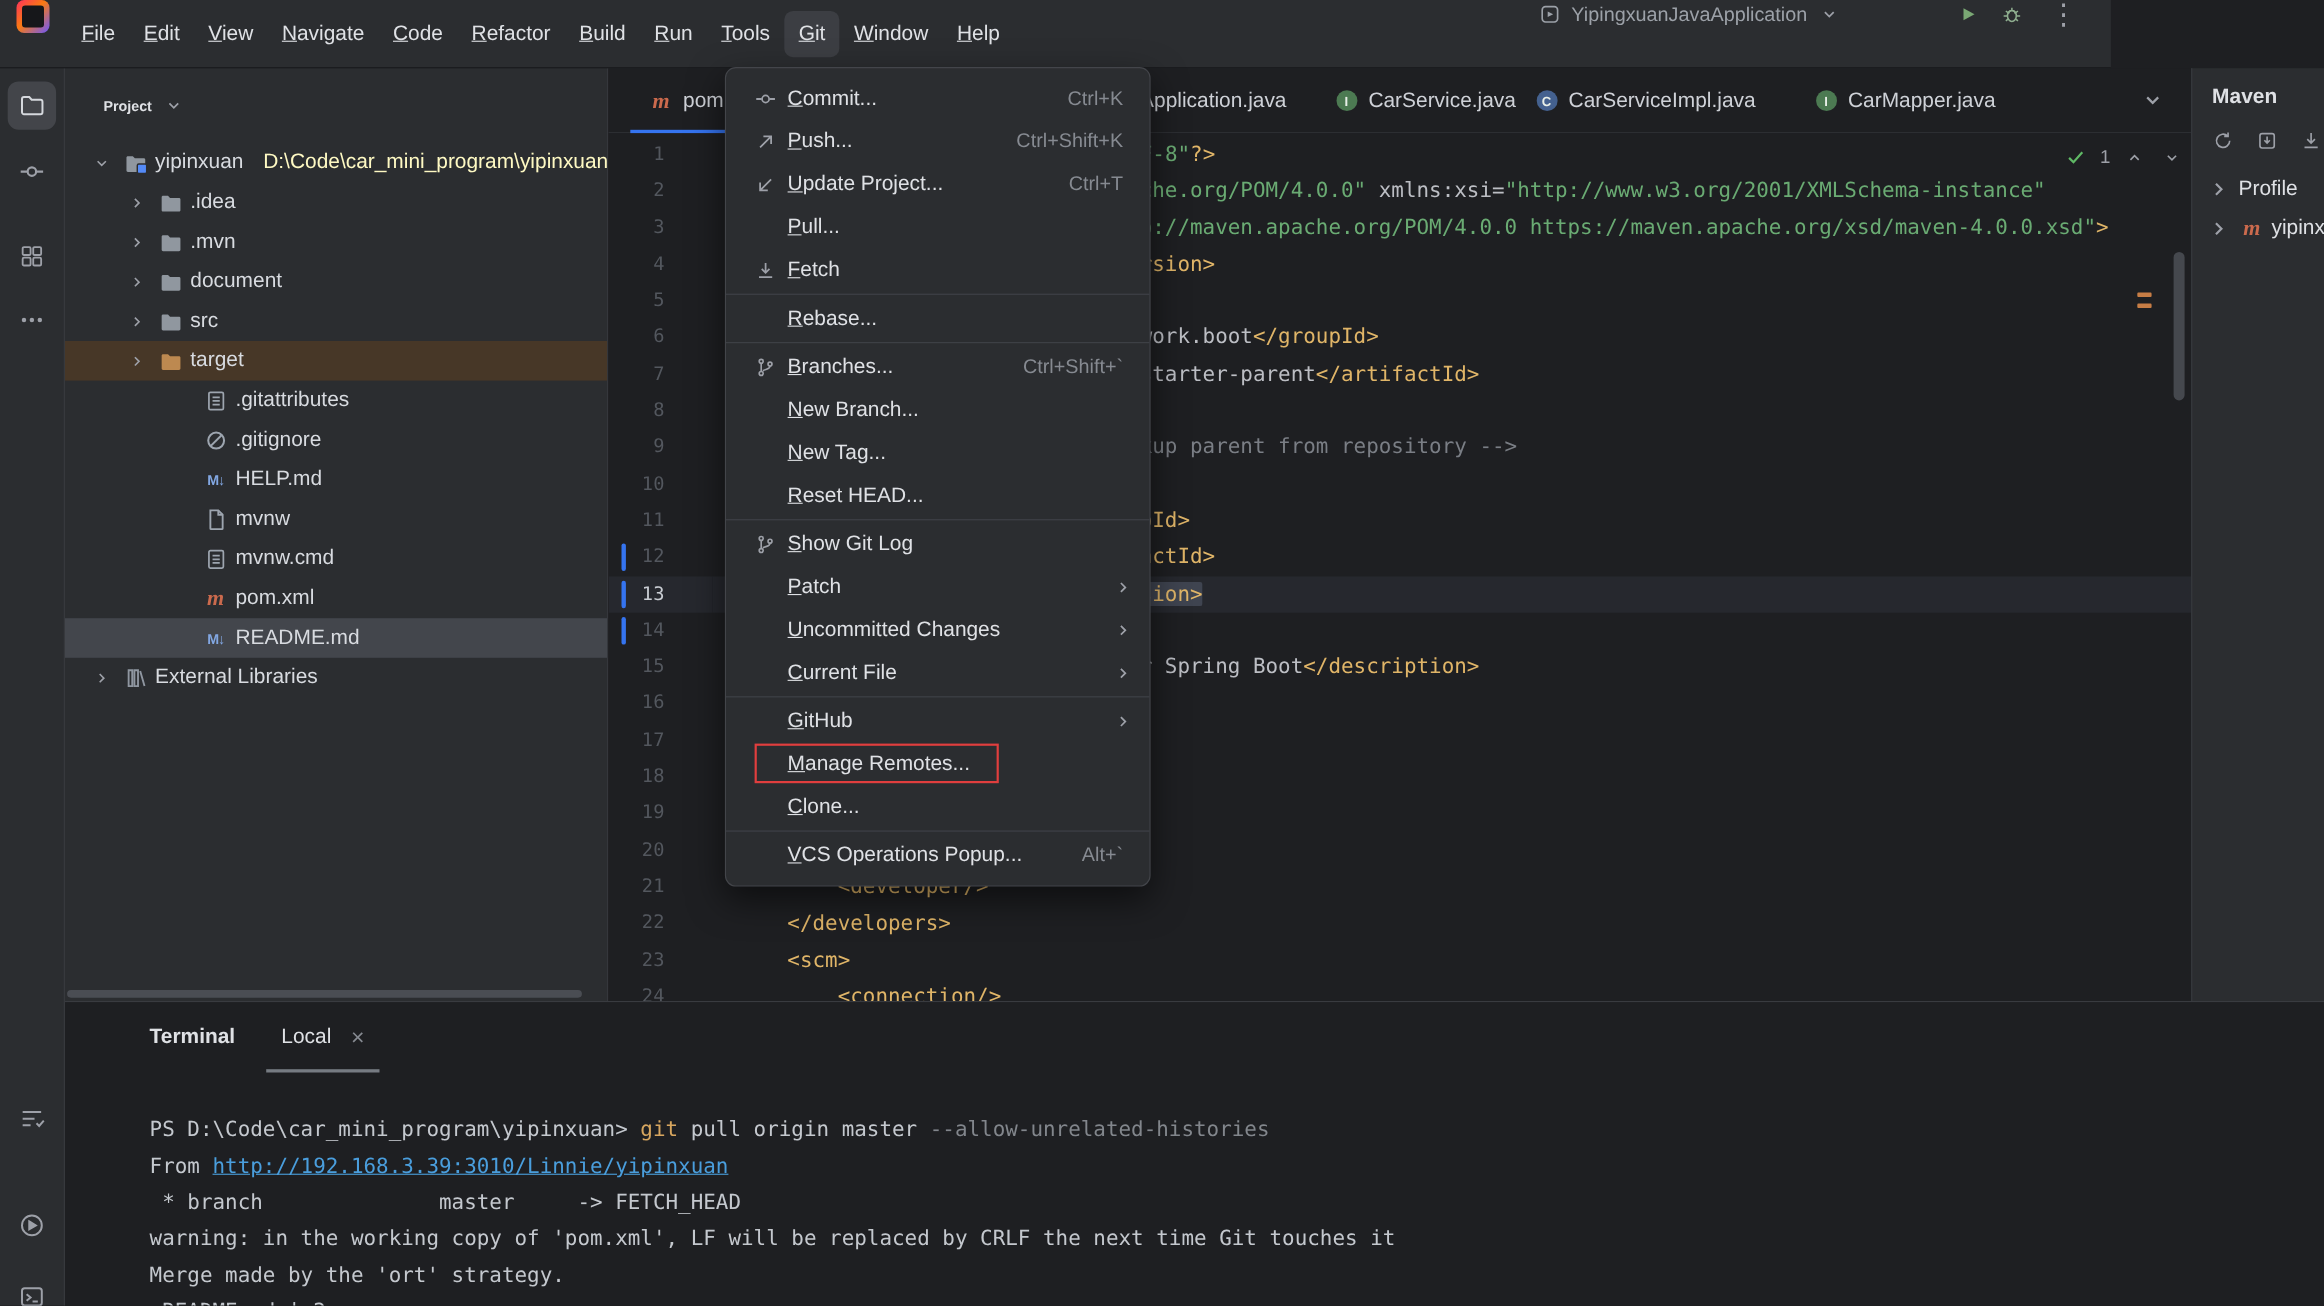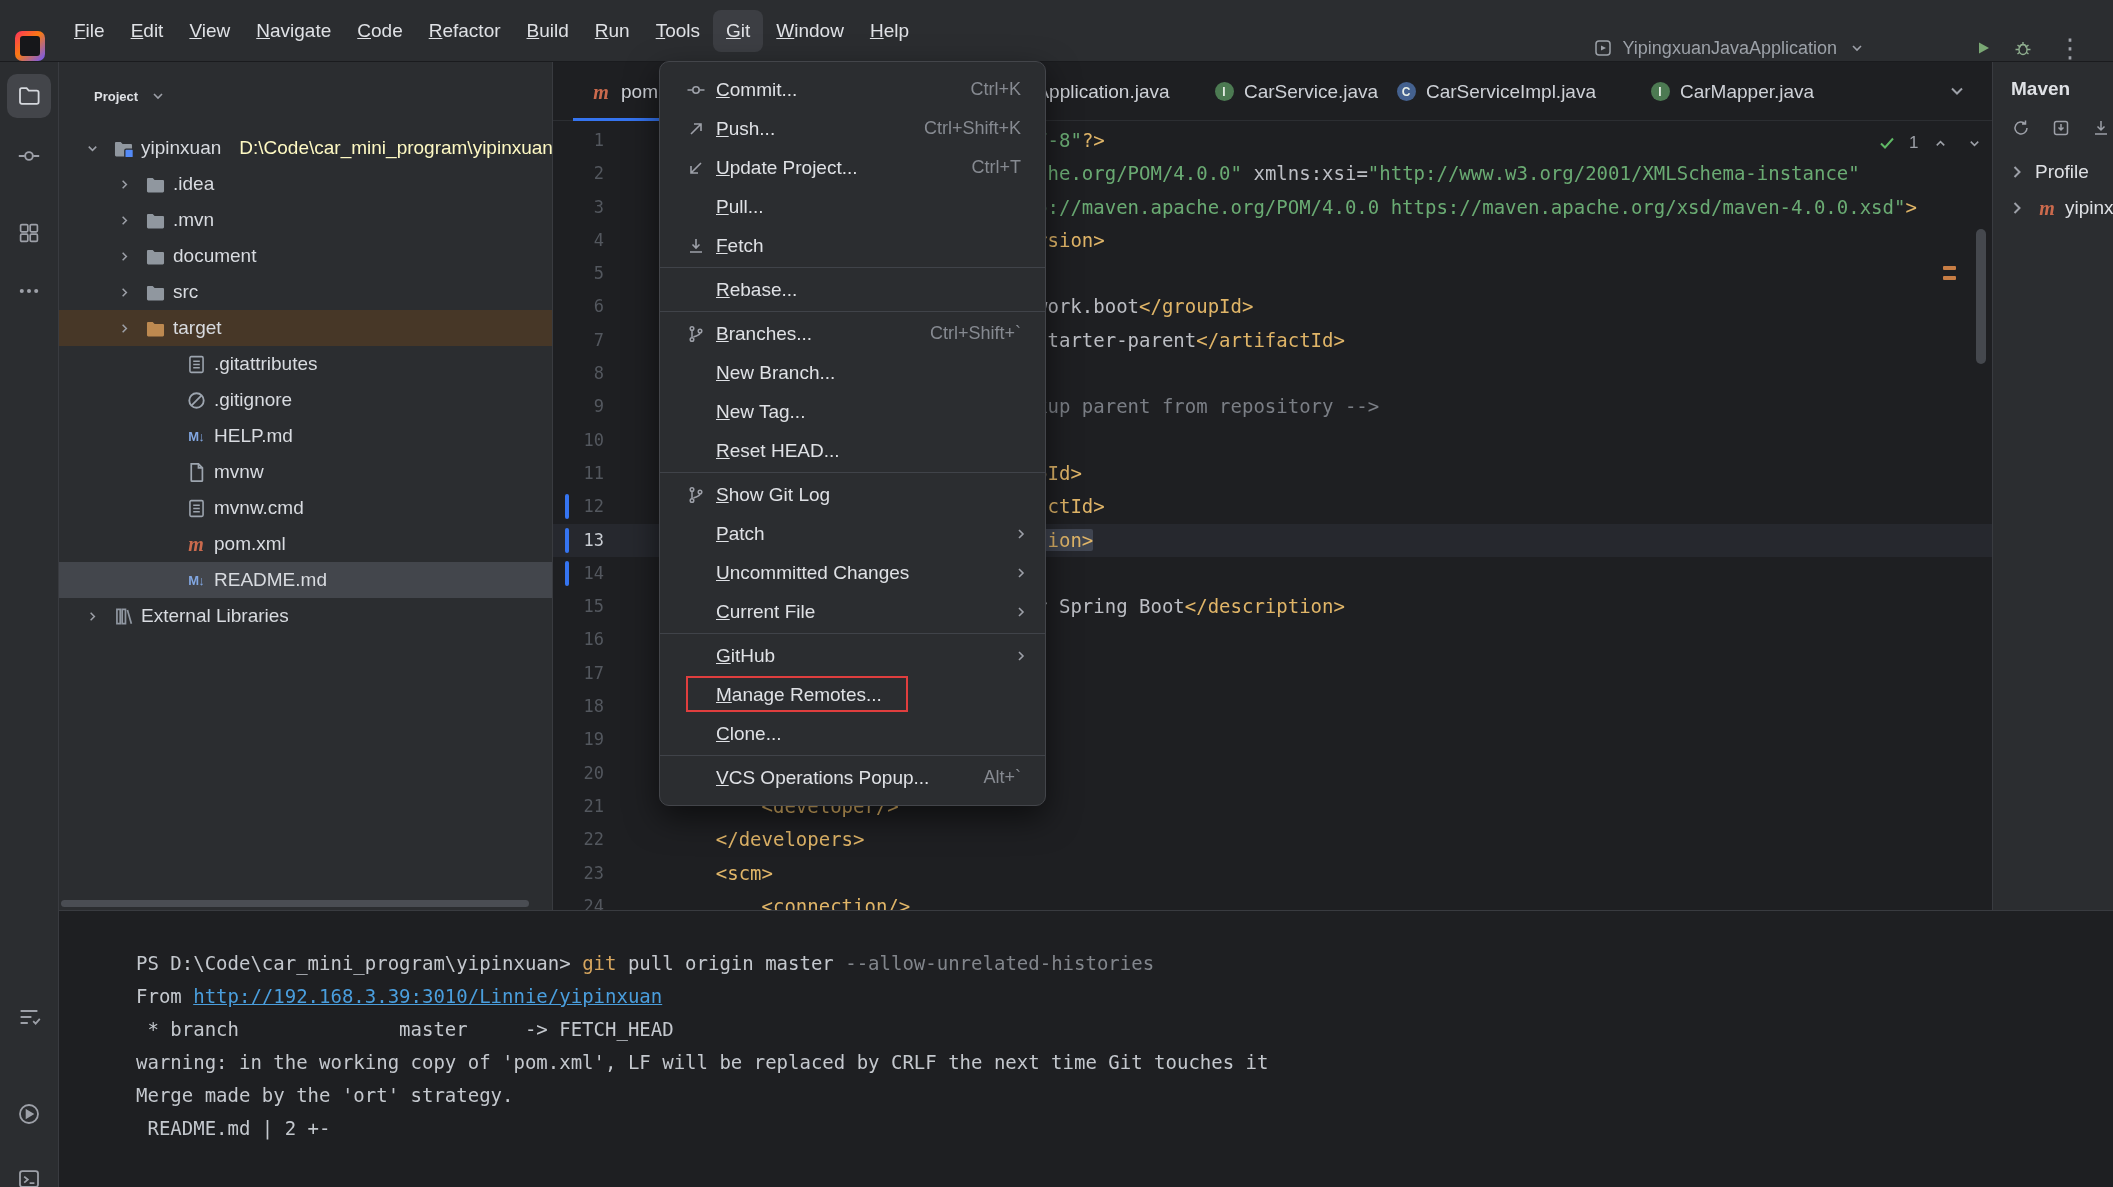--- a/index.html
+++ b/index.html
@@ -4,22 +4,22 @@
 <style>
   *{margin:0;padding:0;box-sizing:border-box}
   html,body{width:2113px;height:1187px;overflow:hidden;background:#1e1f22;
     font-family:"Liberation Sans",sans-serif;color:#dfe1e5;position:relative}
   .app{position:absolute;inset:0}
   .ic{display:inline-flex;align-items:center;justify-content:center;width:24px;height:24px;flex:0 0 auto}
   .ic svg{width:20px;height:20px}
   .dim{color:#9da0a8}
 
   
-  .titlebar{position:absolute;left:0;top:0;width:2113px;height:62px;background:#2b2d30;
-    display:flex;align-items:flex-end;border-bottom:1px solid #1a1b1e;z-index:10}
+  .titlebar{position:absolute;left:0;top:0;width:1919px;height:62px;background:#2b2d30;
+    display:flex;align-items:flex-start;border-bottom:1px solid #1a1b1e;z-index:10}
   .logo{width:30px;height:30px;border-radius:7px;margin:0 16px 0 15px;
     background:linear-gradient(135deg,#fe315d 0%,#f97a12 45%,#6b57ff 100%);position:relative}
   .logo::after{content:'';position:absolute;inset:5px;background:#16171a;border-radius:3px}
   .menubar{display:flex;align-items:center;height:100%}
   .mb-item{padding:0 13px;line-height:42px;height:42px;font-size:19px;border-radius:8px;color:#dfe1e5}
   .mb-item::first-letter{text-decoration:underline}
   .mb-item.active{background:#3c3e43}
   .tb-right{margin-left:auto;display:flex;align-items:center;gap:16px;padding-right:24px;color:#9da0a8}
   .runcfg{display:flex;align-items:center;gap:8px;font-size:18px;color:#9ca1a8;margin-right:86px}
   .runcfg .chev svg{width:16px;height:16px}
@@ -572,20 +572,27 @@
           </span>
           <span class="ic">
             <span class="chip chip-mvn">m</span>
           </span>
           <span class="mv-lb">yipinx</span>
         </div>
       </div>
   </aside>
 
   <section class="terminal">
+    <div class="t-bar">
+      <span class="t-title">Terminal</span>
+      <div class="t-tab">
+        <span>Local</span>
+        <span class="t-x">×</span>
+      </div>
+    </div>
     <div class="t-out">
         <div class="tline"><span class="tk-text">PS D:\Code\car_mini_program\yipinxuan&gt; </span><span class="tk-cmd">git</span><span class="tk-text"> pull origin master </span><span class="tk-dim">--allow-unrelated-histories</span></div>
         <div class="tline"><span class="tk-text">From </span><span class="tk-url">http://192.168.3.39:3010/Linnie/yipinxuan</span></div>
         <div class="tline"><span class="tk-text"> * branch              master     -&gt; FETCH_HEAD</span></div>
         <div class="tline"><span class="tk-text">warning: in the working copy of 'pom.xml', LF will be replaced by CRLF the next time Git touches it</span></div>
         <div class="tline"><span class="tk-text">Merge made by the 'ort' strategy.</span></div>
         <div class="tline"><span class="tk-text"> README.md | 2 +-</span></div>
       </div>
   </section>
 

